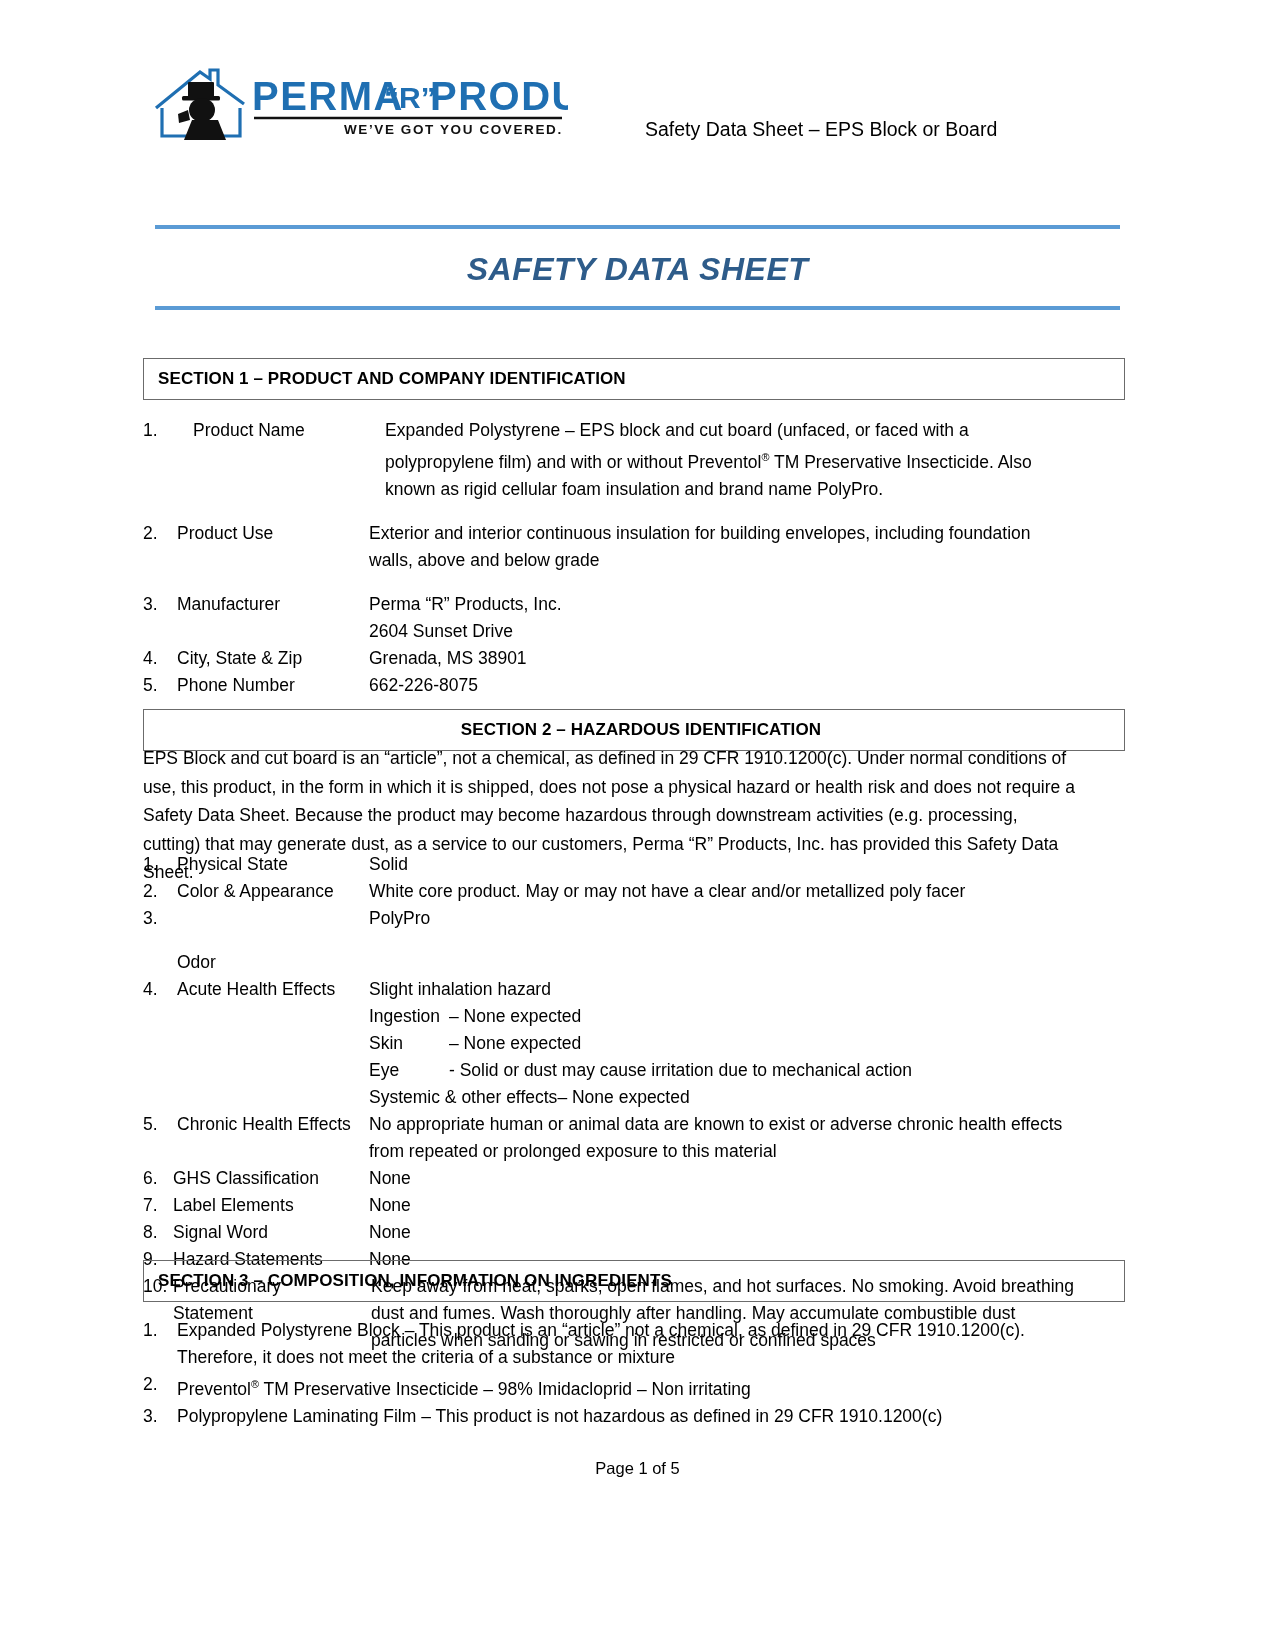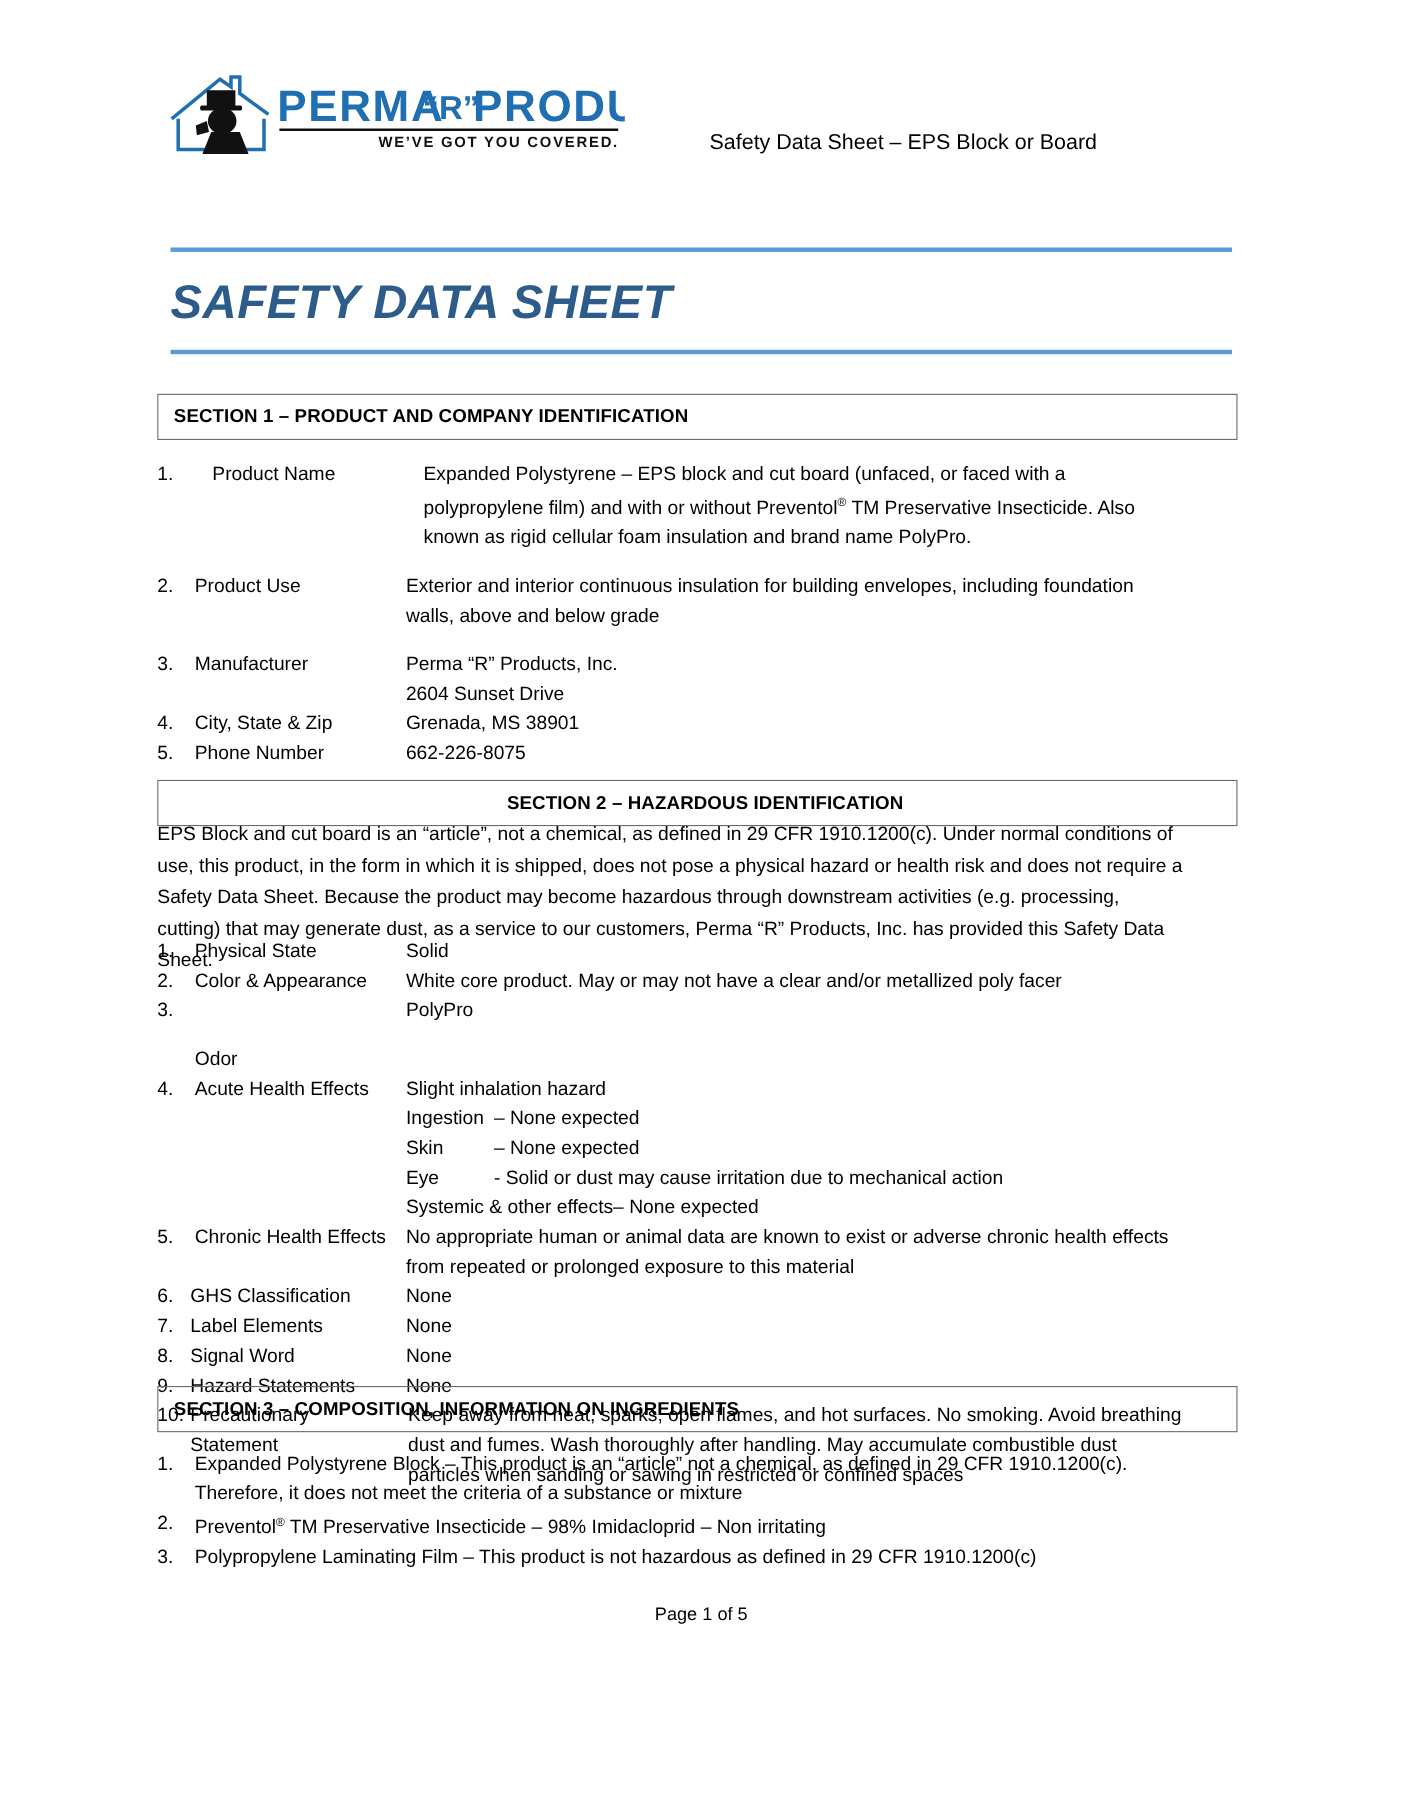--- a/index.html
+++ b/index.html
@@ -53,22 +53,22 @@
     left: 155px;
     width: 965px;
   }
   .rule {
     height: 4px;
     background: #5b9bd5;
     width: 100%;
   }
   .rule-top { margin-bottom: 0; }
   .doc-title {
-    text-align: left;
-    font-size: 43px;
+    text-align: center;
+    font-size: 32px;
     font-style: italic;
     font-weight: bold;
     color: #2e5c8a;
     letter-spacing: 0.5px;
     padding: 22px 0 18px 0;
   }
 
   
   .section-box {
     position: absolute;

